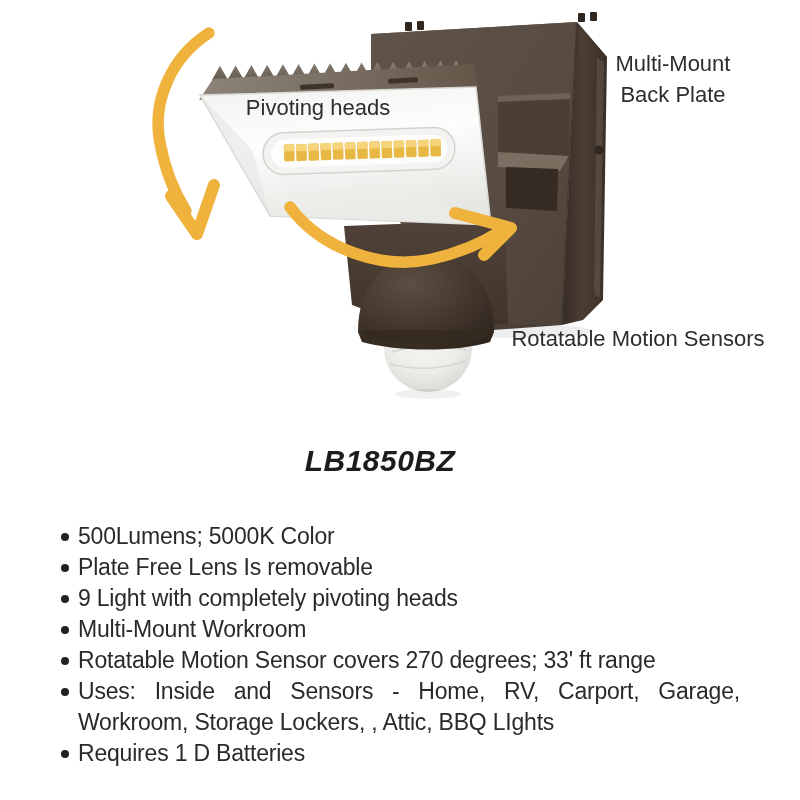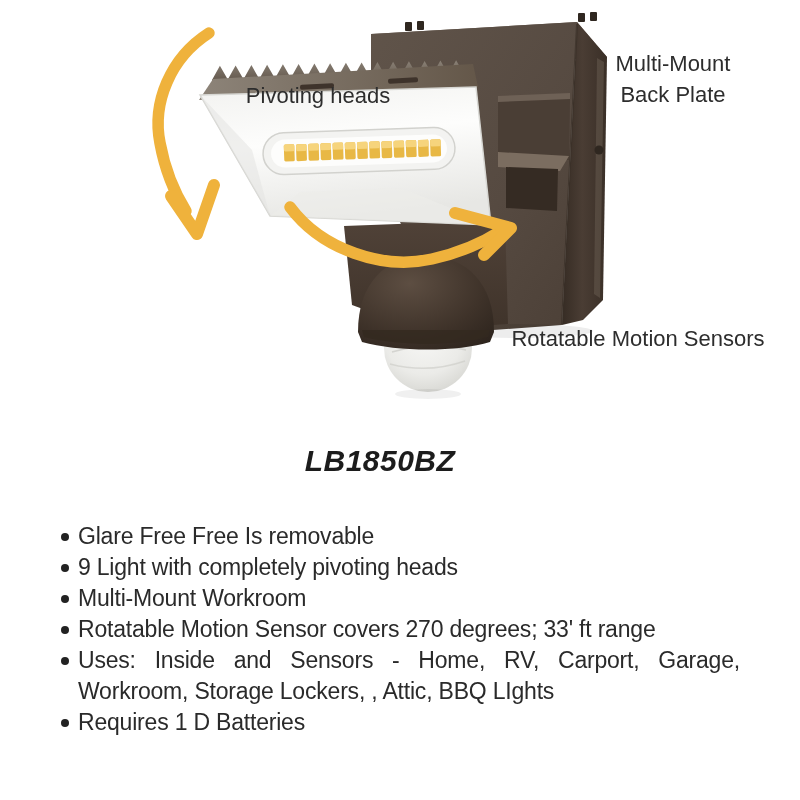--- a/index.html
+++ b/index.html
@@ -3,21 +3,21 @@
 <meta charset="utf-8">
 <style>
   html,body { margin:0; padding:0; background:#ffffff; }
   .canvas {
     position:relative; width:800px; height:800px; background:#ffffff;
     overflow:hidden; font-family:"Liberation Sans", sans-serif; color:#262626;
   }
   .photo { position:absolute; top:0; left:0; width:800px; height:435px; }
   .photo svg { position:absolute; top:0; left:0; }
   .lbl { position:absolute; color:#2d2d2d; font-size:22px; line-height:29px; }
-  .lbl-pivot  { top:81px;  left:228px; width:180px; text-align:center; }
+  .lbl-pivot  { top:93px;  left:228px; width:180px; text-align:center; }
   .lbl-mount  { top:48px;  left:593px; width:160px; text-align:center; line-height:31px; }
   .lbl-rotate { top:324px; left:498px; width:280px; text-align:center; }
   .model {
     position:absolute; top:444px; left:0; width:760px; margin:0;
     text-align:center; font-size:30px; font-weight:bold; letter-spacing:0.5px;
     color:#1c1c1c;
     font-style:italic;
   }
   ul.features {
     position:absolute; top:521px; left:58px; width:682px;
@@ -170,21 +170,22 @@
     <div class="lbl lbl-rotate">Rotatable Motion Sensors</div>
     <div class="lbl lbl-mount">
       <div>Multi-Mount</div>
       <div>Back Plate</div>
     </div>
   </div>
 
   <h1 class="model">LB1850BZ</h1>
 
   <ul class="features">
-      <li>Glare Free Free Is removable</li>
+      <li>500Lumens; 5000K Color</li>
+      <li>Plate Free Lens Is removable</li>
       <li>9 Light with completely pivoting heads</li>
       <li>Multi-Mount Workroom</li>
       <li>Rotatable Motion Sensor covers 270 degrees; 33' ft range</li>
       <li class="justify">Uses: Inside and Sensors - Home, RV, Carport, Garage, Workroom, Storage Lockers, , Attic, BBQ LIghts</li>
       <li>Requires 1 D Batteries</li>
     </ul>
 
 </div>
 
 </body></html>

